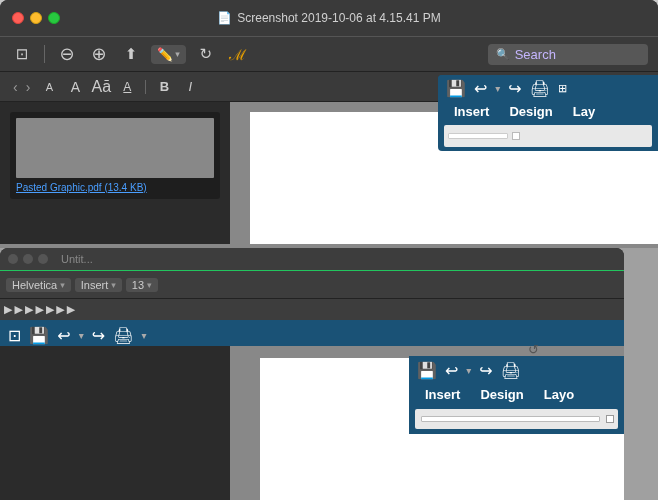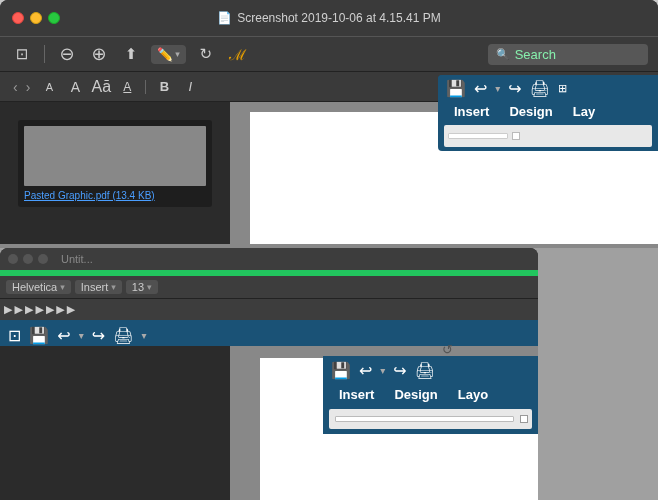--- a/index.html
+++ b/index.html
@@ -109,21 +109,21 @@
       margin-left: auto;
       display: flex;
       align-items: center;
       background: rgba(255,255,255,0.15);
       border-radius: 4px;
       padding: 3px 8px;
       gap: 5px;
       width: 160px;
     }
     .search-box-icon { color: #999; font-size: 11px; }
-    .search-box-text { color: #86efac; font-size: 13px; }
+    .search-box-text { color: #c4b5fd; font-size: 13px; }
 
     .formatting-bar {
       height: 30px;
       background: #3a3a3a;
       border-bottom: 1px solid #222;
       display: flex;
       align-items: center;
       padding: 0 10px;
       gap: 6px;
     }
@@ -161,21 +161,21 @@
     
     .top-content {
       display: flex;
       height: calc(244px - 102px);
       background: #2b2b2b;
     }
 
     .sidebar-panel {
       width: 230px;
       background: #2b2b2b;
-      padding: 18px;
+      padding: 10px;
       overflow: hidden;
     }
 
     .thumbnail-item {
       background: #1e1e1e;
       border-radius: 3px;
       padding: 6px;
       cursor: pointer;
     }
 
@@ -267,21 +267,21 @@
       width: 658px;
       height: 256px;
       background: #a0a0a0;
     }
 
     
     .bottom-window {
       position: absolute;
       top: 4px;
       left: 0;
-      width: 538px;
+      width: 624px;
       height: 252px;
       background: #2b2b2b;
       border-radius: 8px 8px 0 0;
       overflow: hidden;
     }
 
     .bottom-titlebar {
       height: 22px;
       background: #3d3d3d;
       display: flex;
@@ -297,21 +297,21 @@
     }
     .btl-close { background: #555; }
     .btl-min { background: #555; }
     .btl-max { background: #555; }
 
     .bottom-title { color: #888; font-size: 11px; margin-left: 8px; }
 
     .bottom-toolbar1 {
       height: 28px;
       background: #3d3d3d;
-      border-top: 6px solid #22c55e;
+      border-top: 1px solid #22c55e;
       display: flex;
       align-items: center;
       padding: 0 6px;
       gap: 4px;
     }
 
     .font-selector {
       background: rgba(255,255,255,0.1);
       border-radius: 3px;
       padding: 1px 6px;

